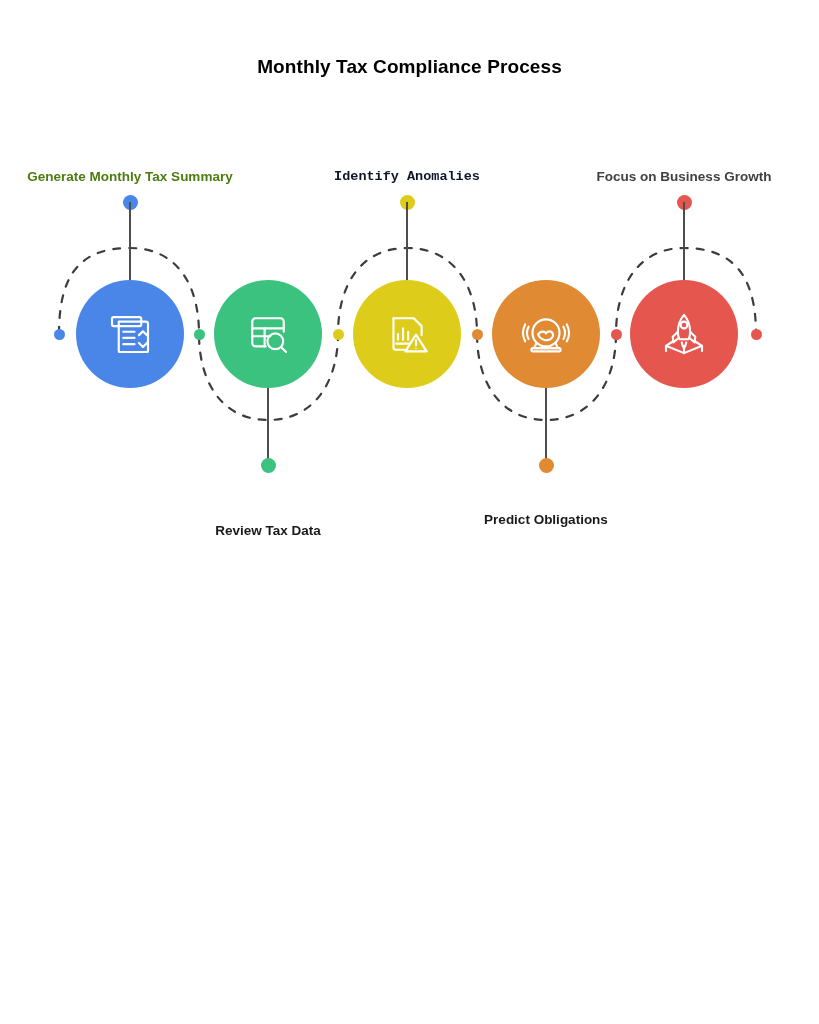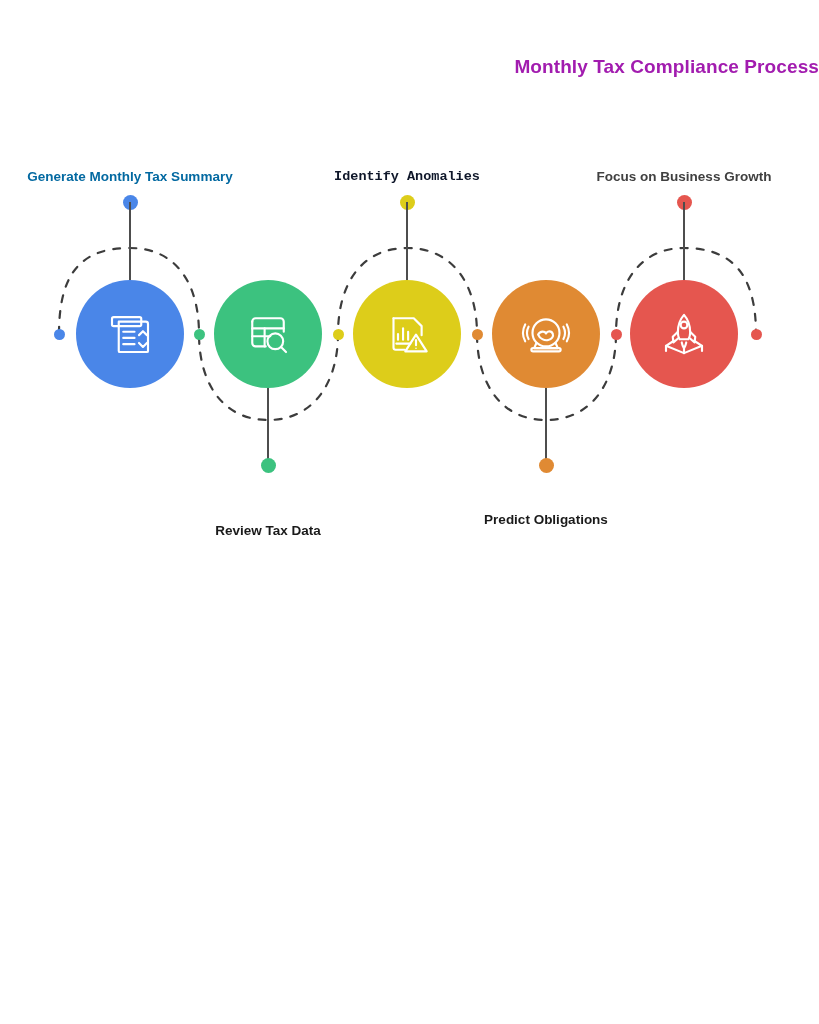--- a/index.html
+++ b/index.html
@@ -98,30 +98,30 @@
     border-radius: 50%;
     margin-left: -5.5px;
     margin-top: -5.5px;
   }
 </style>
 </head>
 <body style="background: rgb(255, 255, 255);">
 
 <div id="infographic">
 
-  <div id="title" style="color: #a21caf; text-align: right;">Monthly Tax Compliance Process</div>
+  <div id="title" style="color: #000000;">Monthly Tax Compliance Process</div>
 
   <div id="stage">
 
     <svg class="wave" viewBox="0 0 819 520" xmlns="http://www.w3.org/2000/svg">
       <path id="wavepath" fill="none" stroke="#3c3c3c" stroke-width="2.2" stroke-linecap="round" stroke-dasharray="7 9" d="M 59 334 C 59 272 82 248 130 248 C 178 248 199 286 199 334 C 199 382 222 420 268 420 C 314 420 338 382 338 334 C 338 286 360 248 407 248 C 454 248 477 286 477 334 C 477 382 500 420 546 420 C 592 420 616 382 616 334 C 616 286 638 248 684 248 C 730 248 756 272 756 334"></path>
     </svg>
 
     <div class="node" id="node-0" style="left: 130px; top: 334px;">
-      <div class="caption up" style="color: #0369a1; margin-top: 24px;">Generate Monthly Tax Summary</div>
+      <div class="caption up" style="color: #4d7c0f; margin-top: 24px;">Generate Monthly Tax Summary</div>
       <div class="enddot up" style="background: rgb(74, 134, 232);"></div>
       <div class="stem up" style="background: rgb(77, 77, 77);"></div>
       <div class="circle" style="background: rgb(74, 134, 232);">
         <span>
           <svg width="54" height="54" viewBox="0 0 48 48" fill="none" stroke="#ffffff" stroke-width="1.9" stroke-linecap="round" stroke-linejoin="round">
             <path d="M14 13 h24 a2 2 0 0 1 2 2 v24 a1 1 0 0 1 -1 1 H15 a1 1 0 0 1 -1 -1 Z"></path>
             <rect x="8" y="9" width="26" height="8" rx="1.5"></rect>
             <line x1="18" y1="22" x2="28" y2="22"></line>
             <line x1="18" y1="27.5" x2="28" y2="27.5"></line>
             <line x1="18" y1="33" x2="28" y2="33"></line>

